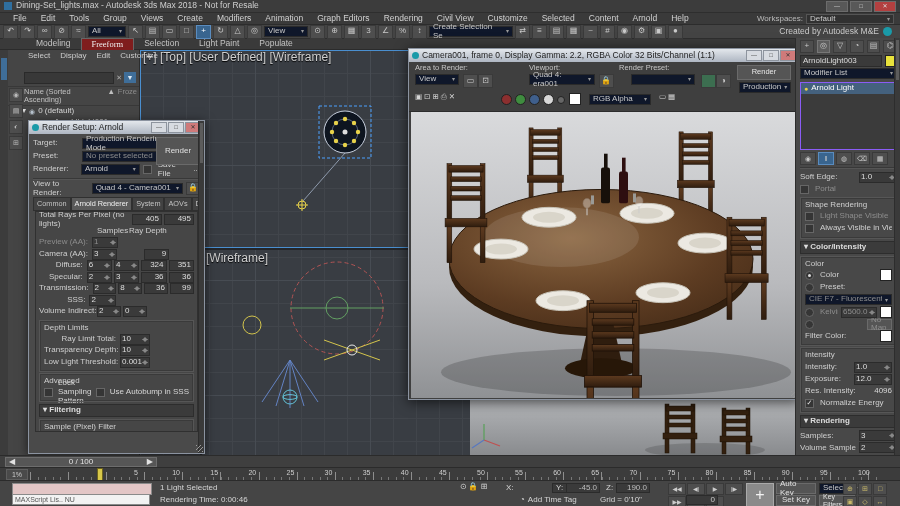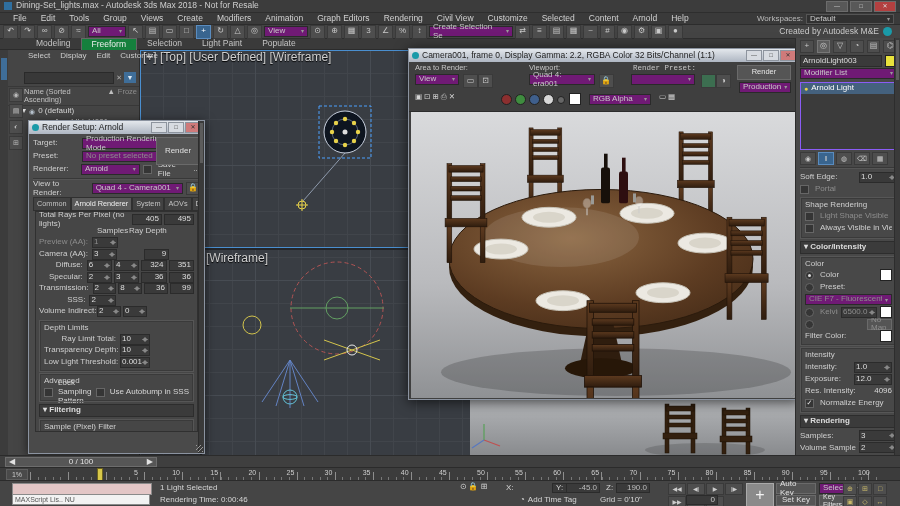--- a/index.html
+++ b/index.html
@@ -18,29 +18,29 @@
            display:flex;align-items:center;padding-left:6px;box-sizing:border-box;}
   .menu-item{padding:0 7px;font-size:8.5px;color:#d2d2d2;cursor:default;}
   .workspaces{right:6px;top:13px;height:12px;display:flex;align-items:center;gap:3px;font-size:8px;color:#bbb;}
   .ws-dd{width:88px;height:10px;background:#313131;border:1px solid #555;display:flex;align-items:center;
          justify-content:space-between;padding:0 3px;box-sizing:border-box;color:#ccc;}
   .toolbar{left:0;top:25px;width:900px;height:14px;background:#444;border-bottom:1px solid #2e2e2e;
            display:flex;align-items:center;gap:2px;padding-left:3px;box-sizing:border-box;}
   .toolbar span.tbi{width:13px;height:12px;background:#4e4e4e;border:1px solid #3a3a3a;color:#c9c9c9;
            font-size:8px;display:inline-flex;align-items:center;justify-content:center;overflow:hidden;}
   .toolbar span.tbi.active{background:#39658f;border-color:#5a8cbf;color:#fff;}
-  .dd{background:#701a75;border:1px solid #2a2a2a;color:#c8c8c8;height:11px;display:inline-flex;
+  .dd{background:#0f172a;border:1px solid #2a2a2a;color:#c8c8c8;height:11px;display:inline-flex;
       align-items:center;justify-content:space-between;padding:0 3px;box-sizing:border-box;font-size:8px;}
   .caret{font-size:6px;color:#999;margin-left:3px;}
   .created-by{margin-left:auto;margin-right:8px;display:flex;align-items:center;gap:4px;color:#c9c9c9;font-size:8.5px;}
   .teal-dot{width:9px;height:9px;border-radius:50%;background:#1a9aa8;display:inline-block;}
   .ribbon{left:0;top:39px;width:795px;height:11px;background:#3a3a3a;border-bottom:1px solid #2b2b2b;
           display:flex;align-items:center;padding-left:26px;box-sizing:border-box;}
   .ribbon span{padding:0 10px;font-size:8.5px;color:#c4c4c4;height:11px;display:inline-flex;align-items:center;}
-  .ribbon span.active{background:#15803d;border:1px solid #666;border-bottom:none;color:#eee;}
+  .ribbon span.active{background:#7f1d1d;border:1px solid #666;border-bottom:none;color:#eee;font-family:Liberation Serif, serif;}
   
   .vp{left:140px;top:50px;width:655px;height:405px;background-color:#393d43;
       background-image:linear-gradient(#474c53 1px,transparent 1px),linear-gradient(90deg,#474c53 1px,transparent 1px),
                        linear-gradient(#41454b 1px,transparent 1px),linear-gradient(90deg,#41454b 1px,transparent 1px);
       background-size:115px 115px,115px 115px,23px 23px,23px 23px;}
   .vp-active-border{position:absolute;left:0;top:0;width:655px;height:198px;border:1px solid #4a8fd0;box-sizing:border-box;pointer-events:none;}
   .vp-label{position:absolute;font-size:12px;color:#cfcfcf;text-shadow:0 1px 1px #000;}
   .vp-div-h{position:absolute;left:0;top:198px;width:655px;height:2px;background:#24262a;}
   .vp-div-v{position:absolute;left:60px;top:198px;width:2px;height:207px;background:#24262a;}
   .camstrip{position:absolute;left:330px;top:350px;width:325px;height:55px;
@@ -560,21 +560,21 @@
           <span class="caret">▾</span>
         </span>
       <span class="rfw-ico" style="left:54px;top:12px;">▭</span>
       <span class="rfw-ico" style="left:69px;top:12px;">⊡</span>
       <span class="rfw-lab" style="left:120px;top:2px;">Viewport:</span>
       <span class="dd" style="position:absolute;left:120px;top:12px;width:66px;">
         <span>Quad 4: era001</span>
           <span class="caret">▾</span>
         </span>
       <span class="rfw-ico" style="left:190px;top:12px;">🔒</span>
-      <span class="rfw-lab" style="left:224px;top:2px;font-family:Liberation Mono, monospace;">Render Preset:</span>
+      <span class="rfw-lab" style="left:210px;top:2px;">Render Preset:</span>
       <span class="dd" style="position:absolute;left:222px;top:12px;width:64px;">
         <span></span>
           <span class="caret">▾</span>
         </span>
       <span class="rfw-ico" style="left:292px;top:12px;background:#3c6e50;"></span>
       <span class="rfw-ico" style="left:307px;top:12px;">◑</span>
       <span class="rfw-renderbtn">Render</span>
       <span class="dd" style="position:absolute;right:8px;top:20px;width:52px;">
         <span>Production</span>
           <span class="caret">▾</span>

